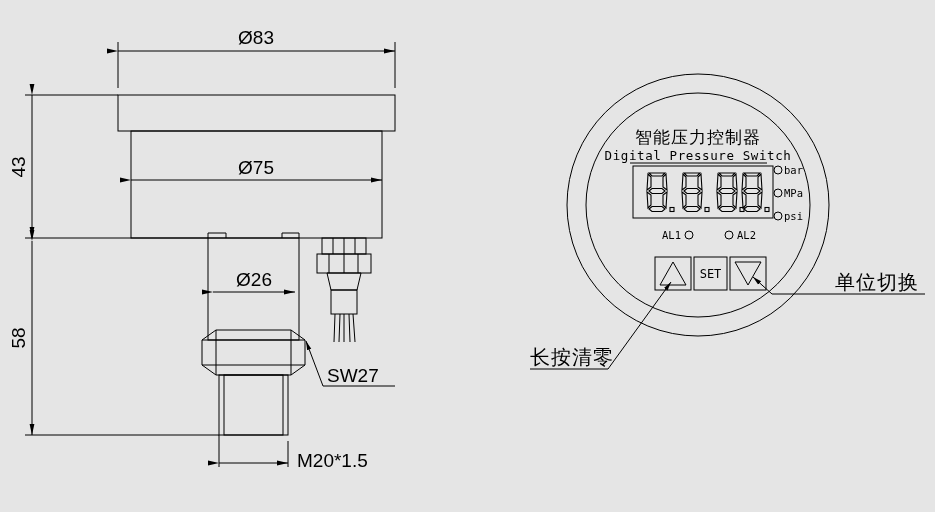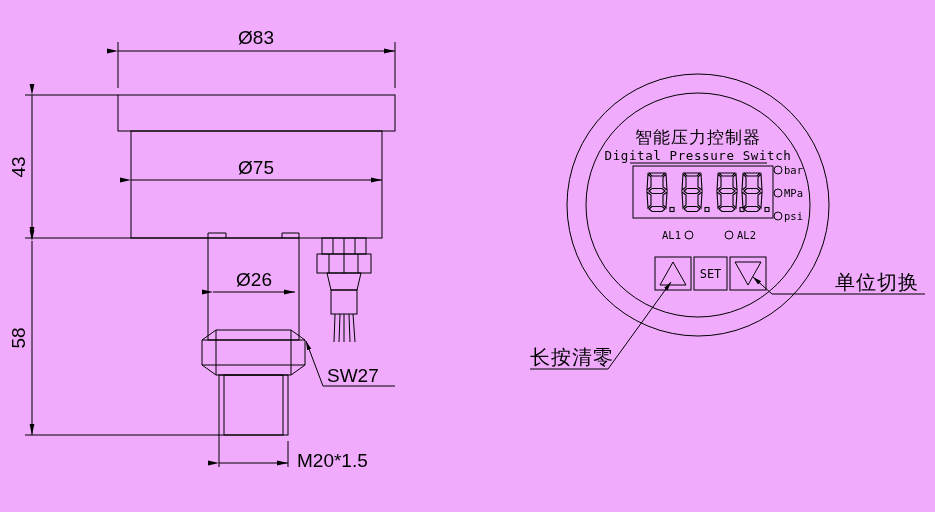--- a/index.html
+++ b/index.html
@@ -1,21 +1,21 @@
 <!DOCTYPE html>
 <html><head>
 <meta charset="utf-8">
 <style>
   html,body{margin:0;padding:0;background:#ffffff;}
   body{
     width:935px;height:512px;overflow:hidden;
     font-family:"Liberation Sans","DejaVu Sans",sans-serif;
     color:#000;
   }
-  #sheet{position:relative;width:935px;height:512px;background:#f0abfc;}
+  #sheet{position:relative;width:935px;height:512px;background:#e5e5e5;}
   svg{display:block;}
   .ln{stroke:#000;fill:none;}
   .thin{stroke-width:1;}
   .dim{stroke:#000;stroke-width:1;fill:none;}
   .face{stroke:#000;stroke-width:1;fill:none;}
   text{fill:#000;}
   .dimtxt{font-family:"Liberation Sans","DejaVu Sans",sans-serif;font-size:19px;}
   .leadtxt{font-family:"Liberation Sans","DejaVu Sans",sans-serif;font-size:19px;}
   .cn-title{font-family:"DejaVu Sans","Liberation Sans",sans-serif;font-size:17px;letter-spacing:1px;}
   .en-title{font-family:"DejaVu Sans Mono","Liberation Mono",monospace;font-size:12.5px;letter-spacing:0.6px;}

